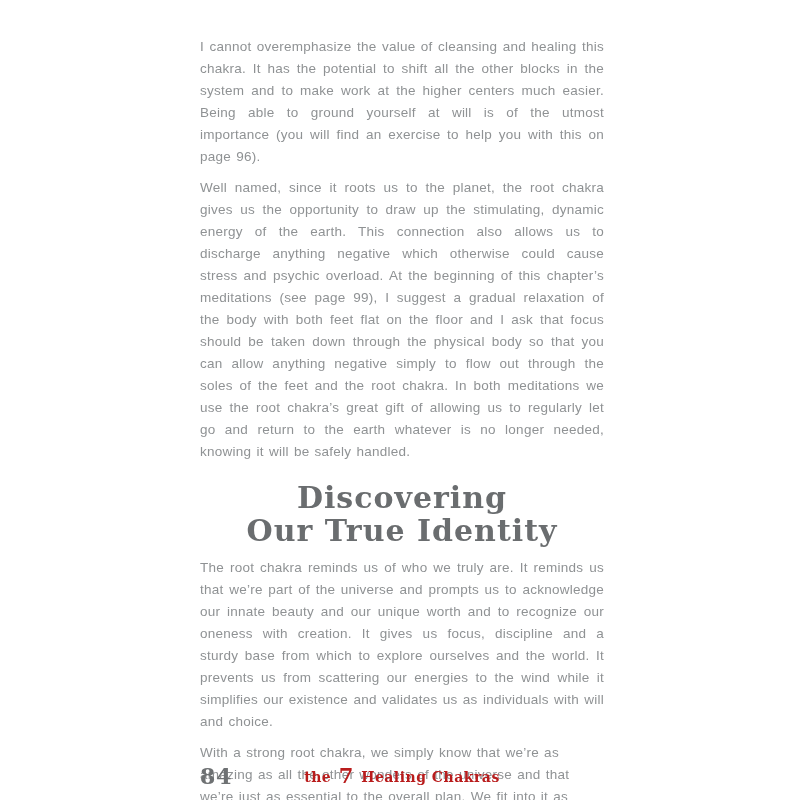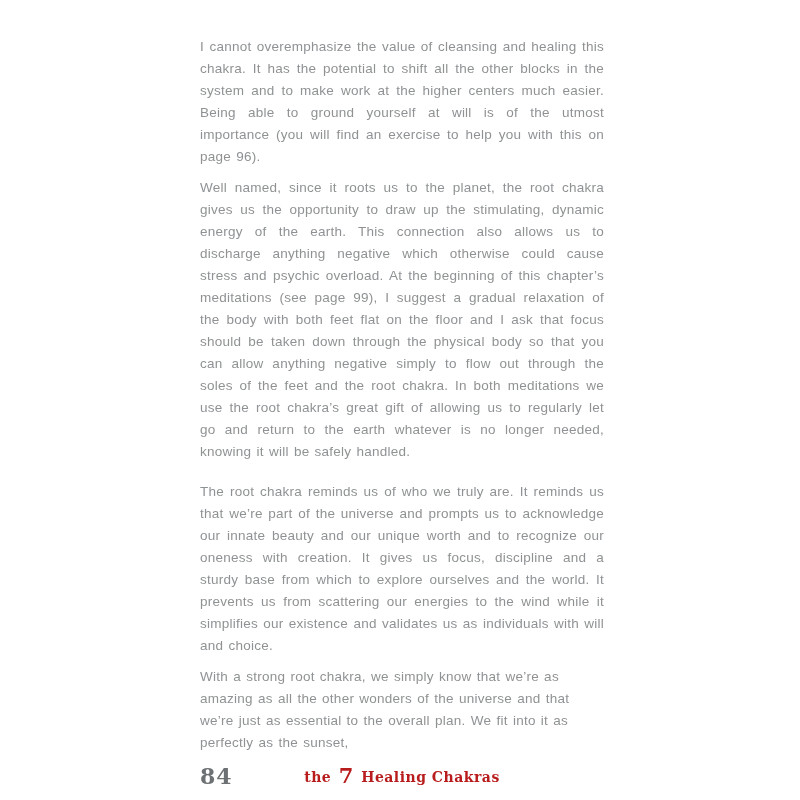--- a/index.html
+++ b/index.html
@@ -91,20 +91,22 @@
   }
 </style>
 </head>
 <body>
 
 <div class="page">
   <main class="content">
     <p>I cannot overemphasize the value of cleansing and healing this chakra. It has the potential to shift all the other blocks in the system and to make work at the higher centers much easier. Being able to ground yourself at will is of the utmost importance (you will find an exercise to help you with this on page 96).</p>
     <p>Well named, since it roots us to the planet, the root chakra gives us the opportunity to draw up the stimulating, dynamic energy of the earth. This connection also allows us to discharge anything negative which otherwise could cause stress and psychic overload. At the beginning of this chapter’s meditations (see page 99), I suggest a gradual relaxation of the body with both feet flat on the floor and I ask that focus should be taken down through the physical body so that you can allow anything negative simply to flow out through the soles of the feet and the root chakra. In both meditations we use the root chakra’s great gift of allowing us to regularly let go and return to the earth whatever is no longer needed, knowing it will be safely handled.</p>
     <h2 class="heading">
+      <span class="heading-line">Discovering</span>
+      <span class="heading-line">Our True Identity</span>
     </h2>
     <p>The root chakra reminds us of who we truly are. It reminds us that we’re part of the universe and prompts us to acknowledge our innate beauty and our unique worth and to recognize our oneness with creation. It gives us focus, discipline and a sturdy base from which to explore ourselves and the world. It prevents us from scattering our energies to the wind while it simplifies our existence and validates us as individuals with will and choice.</p>
     <p>With a strong root chakra, we simply know that we’re as amazing as all the other wonders of the universe and that we’re just as essential to the overall plan. We fit into it as perfectly as the sunset,</p>
   </main>
 
   <footer class="page-footer">
     <span class="page-number">84</span>
     <div class="book-title">
       <span class="title-prefix">the</span>
       <span class="title-number">7</span>

